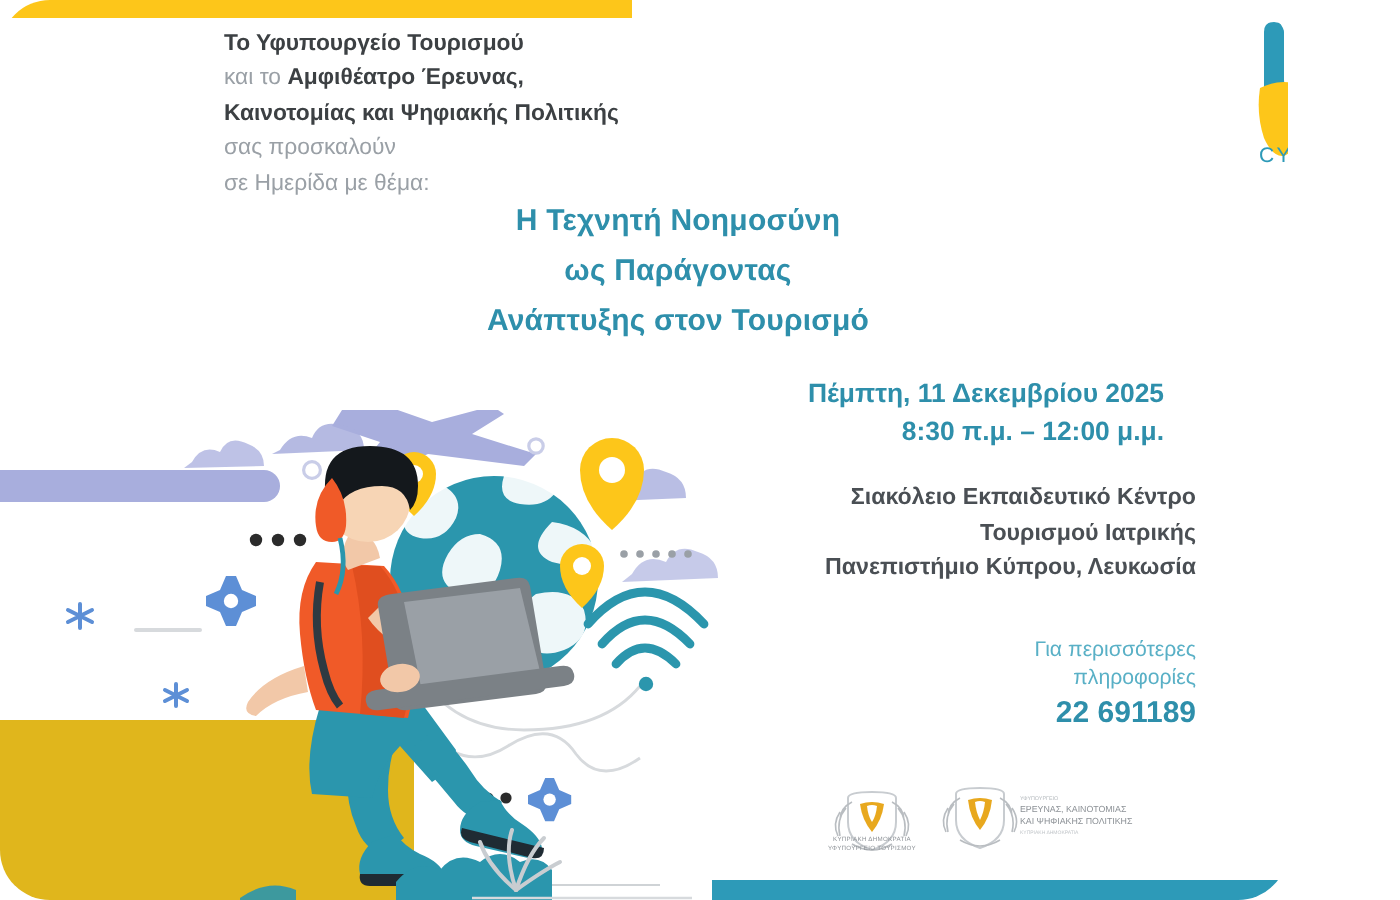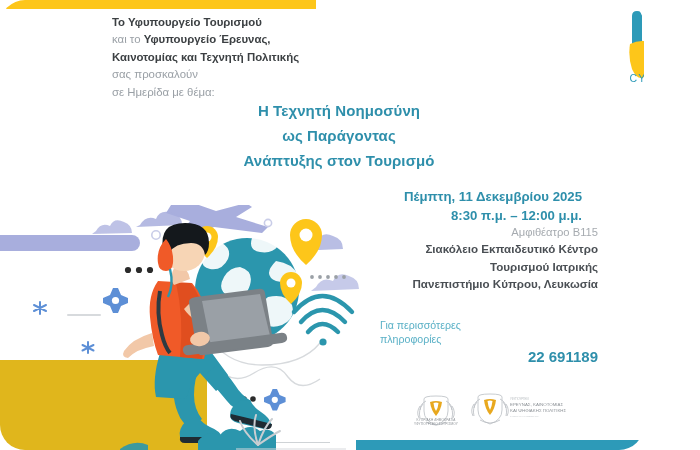--- a/index.html
+++ b/index.html
@@ -86,21 +86,21 @@
   .venue {
     position: absolute; left: 300px; top: 240px;
     width: 298px; text-align: right;
     font-size: 11.6px; line-height: 17.6px;
     font-weight: bold; color: #4a4f54;
   }
 
   
   .contact-label {
     position: absolute; left: 380px; top: 318px;
-    width: 218px; text-align: left;
+    width: 218px; text-align: right;
     font-size: 10.6px; line-height: 14.4px;
     color: #59b0c6;
   }
   .contact-phone {
     position: absolute; left: 380px; top: 348px;
     width: 218px; text-align: right;
     font-size: 15px; font-weight: bold;
     color: #2e8fab;
   }
 
@@ -275,38 +275,37 @@
         <path d="M258 240 q-14 -12 -18 -24"></path>
         <path d="M258 240 q6 -18 14 -26"></path>
         <path d="M258 240 q14 -10 22 -14"></path>
       </g>
       <path d="M236 244 h110" stroke="#d7dadd" stroke-width="1.2"></path>
     </svg>
   </div>
 
   <div class="header-text">
     <div class="b">Το Υφυπουργείο Τουρισμού</div>
-    <div><span>και το </span><span class="b">Υφυπουργείο Έρευνας,</span></div>
-    <div class="b">Καινοτομίας και Τεχνητή Πολιτικής</div>
+    <div><span>και το </span><span class="b">Αμφιθέατρο Έρευνας,</span></div>
+    <div class="b">Καινοτομίας και Ψηφιακής Πολιτικής</div>
     <div>σας προσκαλούν</div>
     <div>σε Ημερίδα με θέμα:</div>
   </div>
 
   <div class="title">
     <div>Η Τεχνητή Νοημοσύνη</div>
     <div>ως Παράγοντας</div>
     <div>Ανάπτυξης στον Τουρισμό</div>
   </div>
 
   <div class="datetime">
     <div>Πέμπτη, 11 Δεκεμβρίου 2025</div>
     <div>8:30 π.μ.  – 12:00 μ.μ.</div>
   </div>
 
-  <div class="venue-small">Αμφιθέατρο Β115</div>
 
   <div class="venue">
     <div>Σιακόλειο Εκπαιδευτικό Κέντρο</div>
     <div>Τουρισμού Ιατρικής</div>
     <div>Πανεπιστήμιο Κύπρου, Λευκωσία</div>
   </div>
 
   <div class="contact-label">
     <div>Για περισσότερες</div>
     <div>πληροφορίες</div>

